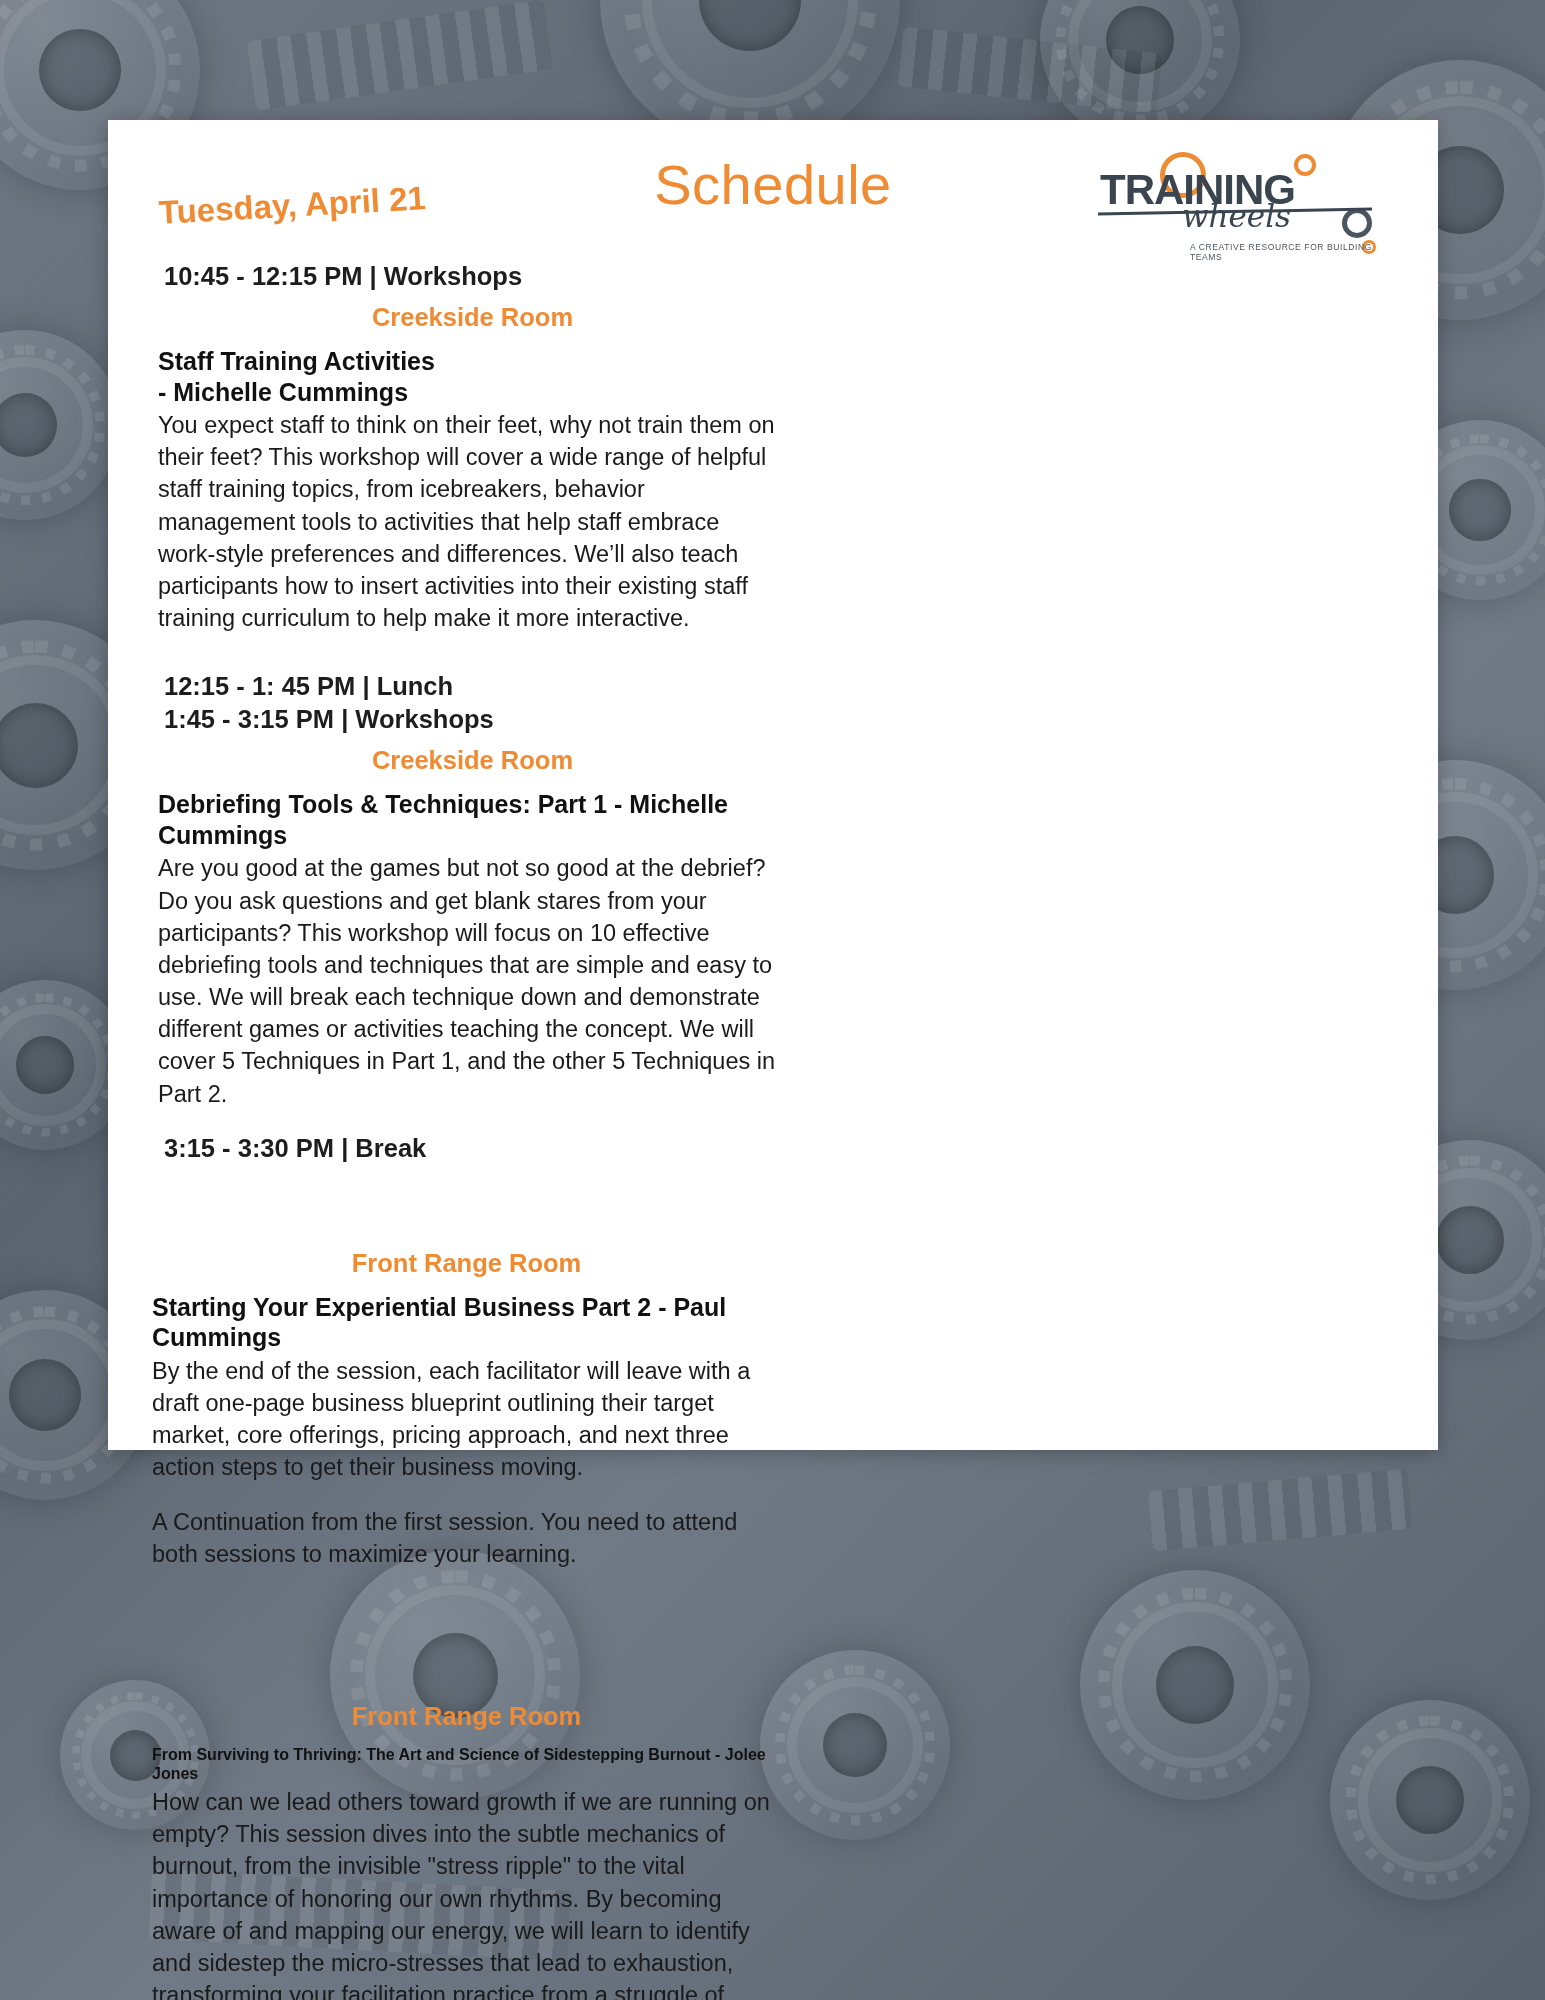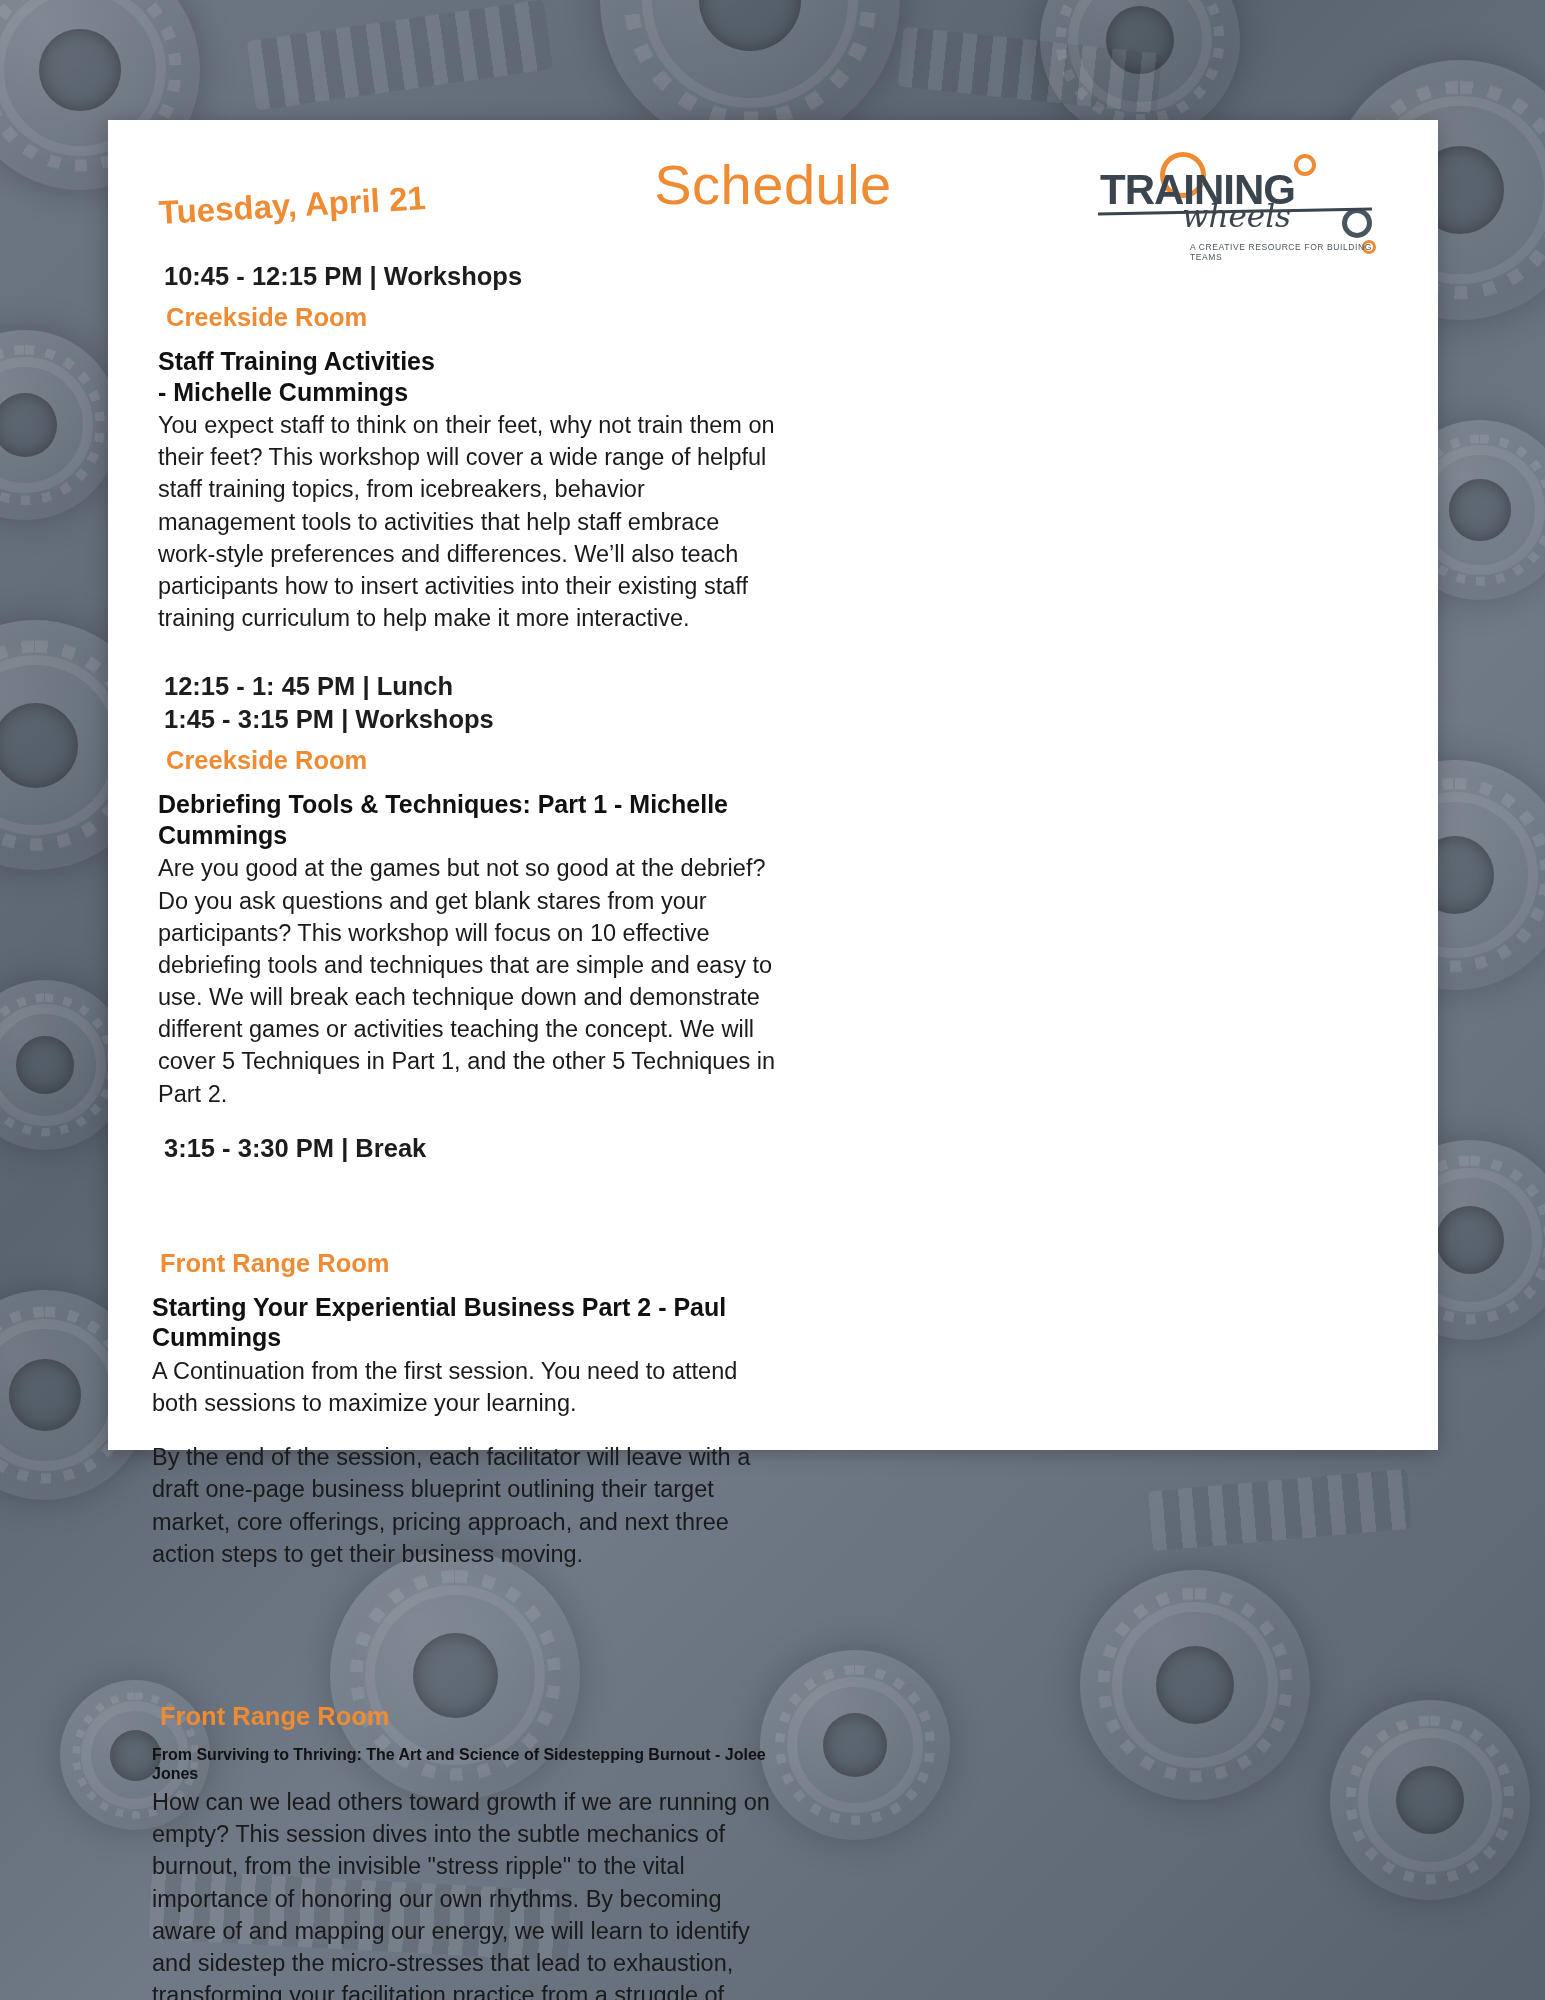--- a/index.html
+++ b/index.html
@@ -163,20 +163,21 @@
     font-size: 25.5px;
     font-weight: 700;
     color: #1d1d1d;
     margin: 4px 0 4px 6px;
   }
   .room {
     font-size: 25.5px;
     font-weight: 700;
     color: #ef8b33;
     margin: 12px 0 14px 8px;
+    text-align: center;
   }
   .session-title {
     font-size: 25px;
     font-weight: 700;
     color: #111111;
     line-height: 1.22;
     margin-bottom: 2px;
   }
   .session-title.small {
     font-size: 16px;
@@ -291,22 +292,22 @@
 
       <div class="timeslot">3:15 - 3:30 PM | Break</div>
     </div>
 
     <div class="col col-right">
 
       <div class="spacer-md"></div>
       <div class="room">Front Range Room</div>
       <div class="session-title">Starting Your Experiential Business Part 2 - Paul Cummings</div>
       <div class="body-text">
+        <p>By the end of the session, each facilitator will leave with a draft one-page business blueprint outlining their target market, core offerings, pricing approach, and next three action steps to get their business moving.</p>
         <p>A Continuation from the first session. You need to attend both sessions to maximize your learning.</p>
-        <p>By the end of the session, each facilitator will leave with a draft one-page business blueprint outlining their target market, core offerings, pricing approach, and next three action steps to get their business moving.</p>
       </div>
 
       <div class="spacer-xxl"></div>
 
       <div class="room">Front Range Room</div>
       <div class="session-title small">From Surviving to Thriving: The Art and Science of Sidestepping Burnout - Jolee Jones</div>
       <div class="body-text">How can we lead others toward growth if we are running on empty? This session dives into the subtle mechanics of burnout, from the invisible "stress ripple" to the vital importance of honoring our own rhythms. By becoming aware of and mapping our energy, we will learn to identify and sidestep the micro-stresses that lead to exhaustion, transforming your facilitation practice from a struggle of endurance into an art of thriving.</div>
     </div>
 
   </div>

